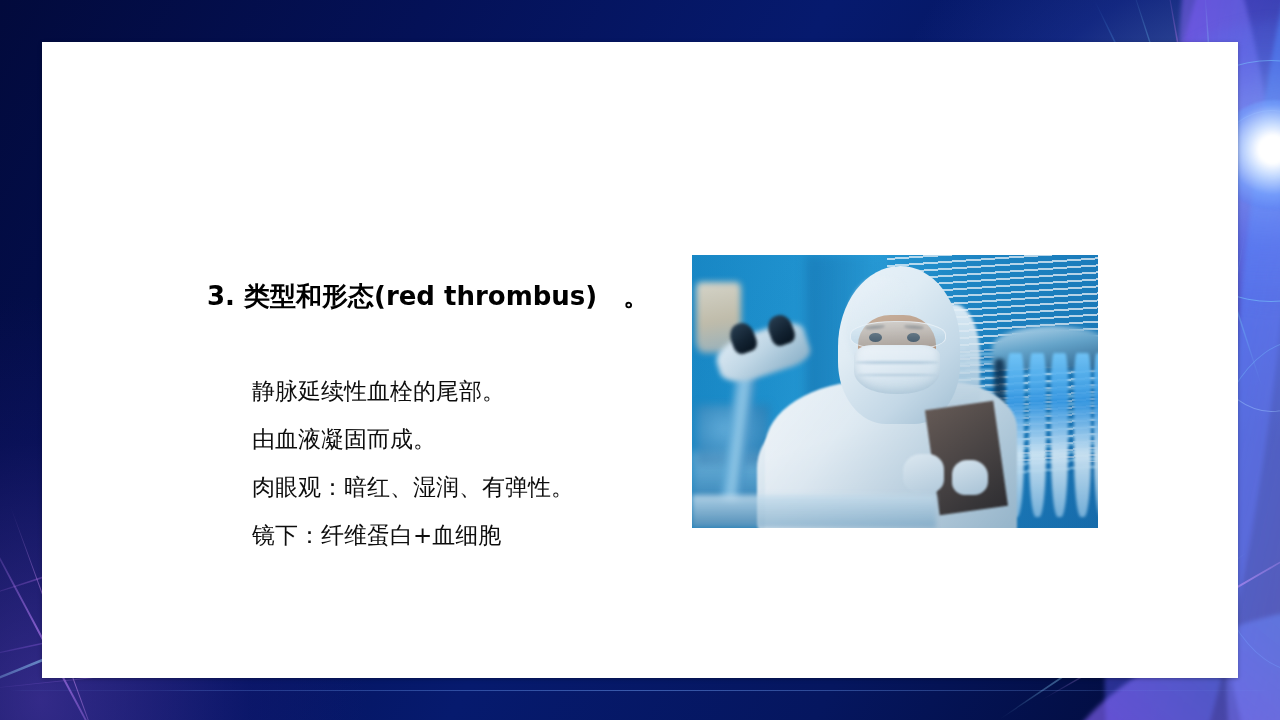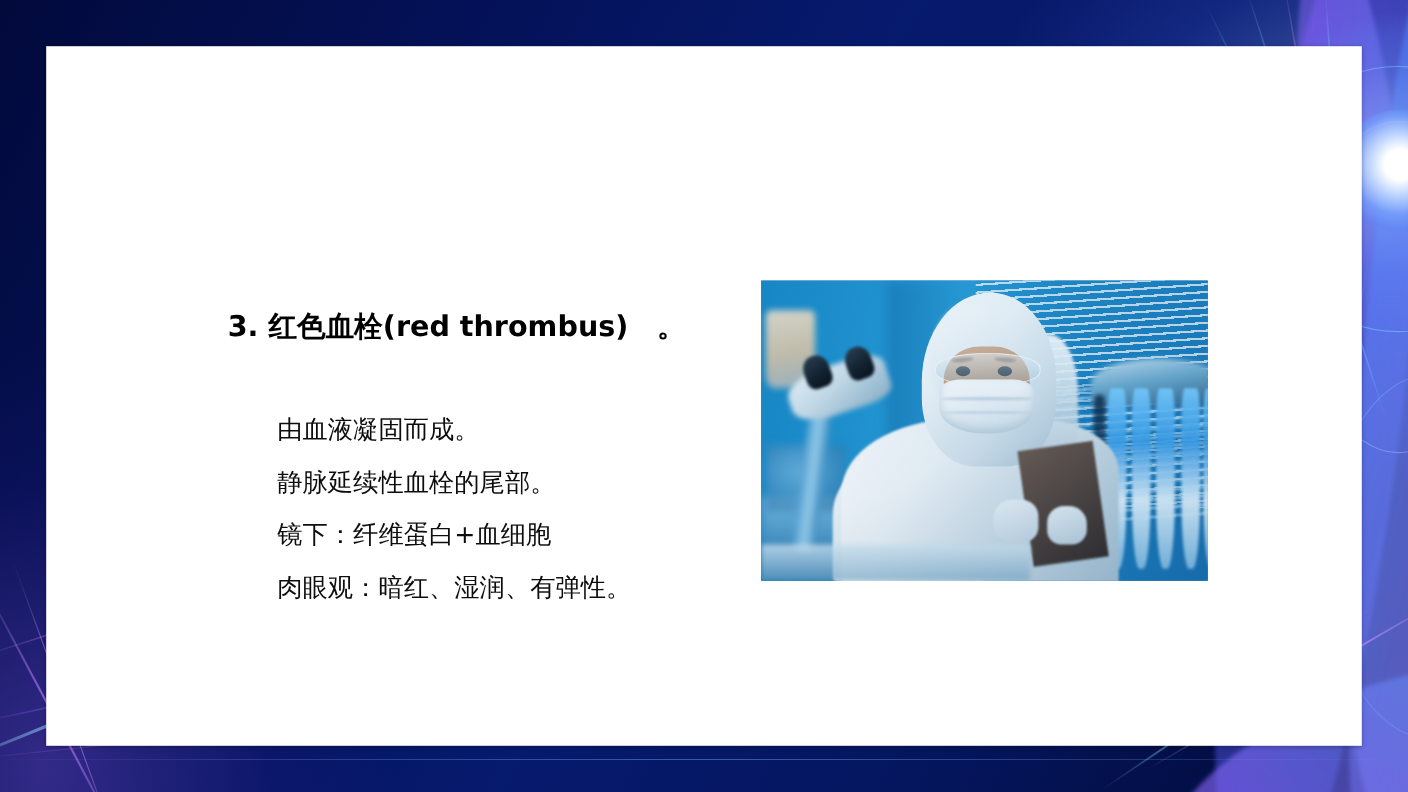--- a/index.html
+++ b/index.html
@@ -487,28 +487,28 @@
   <div class="ribbon" style="left:1050px; top:640px; width:330px; height:120px; background:linear-gradient(65deg, rgba(150,90,255,0.65), rgba(90,160,255,0.45)); transform:rotate(-26deg); border-radius:50% 50% 40% 40%;"></div>
   <div class="streak" style="left:1040px; top:700px; width:330px; height:2.2px; background:linear-gradient(90deg, rgba(180,130,255,0), rgba(200,150,255,0.95), rgba(180,130,255,0)); transform:rotate(-30deg);"></div>
   <div class="streak" style="left:1000px; top:718px; width:300px; height:1.6px; background:linear-gradient(90deg, rgba(120,200,255,0), rgba(140,215,255,0.85), rgba(120,200,255,0)); transform:rotate(-34deg);"></div>
   <div class="streak" style="left:0px; top:690px; width:1280px; height:1.2px; background:linear-gradient(90deg, rgba(120,170,255,0.1), rgba(120,170,255,0.45), rgba(120,170,255,0.1)); transform:none;"></div>
 
   <div class="card">
 
 
     <div class="heading">
       <span>3.</span>
-      <span>红色血栓</span><span>(red thrombus)</span><span class="gap"></span><span>。</span>
+      <span>类型和形态</span><span>(red thrombus)</span><span class="gap"></span><span>。</span>
     </div>
 
     <div class="body-block">
+      <div class="body-line">静脉延续性血栓的尾部。</div>
       <div class="body-line">由血液凝固而成。</div>
-      <div class="body-line">静脉延续性血栓的尾部。</div>
+      <div class="body-line">肉眼观：暗红、湿润、有弹性。</div>
       <div class="body-line">镜下：纤维蛋白+血细胞</div>
-      <div class="body-line">肉眼观：暗红、湿润、有弹性。</div>
     </div>
 
     <div class="photo">
       <div class="photo-inner">
         <div class="lab-wall"></div>
         <div class="wall-panel"></div>
         <div class="blinds"></div>
         <div class="blinds-2"></div>
 
         <div class="flask"></div>

